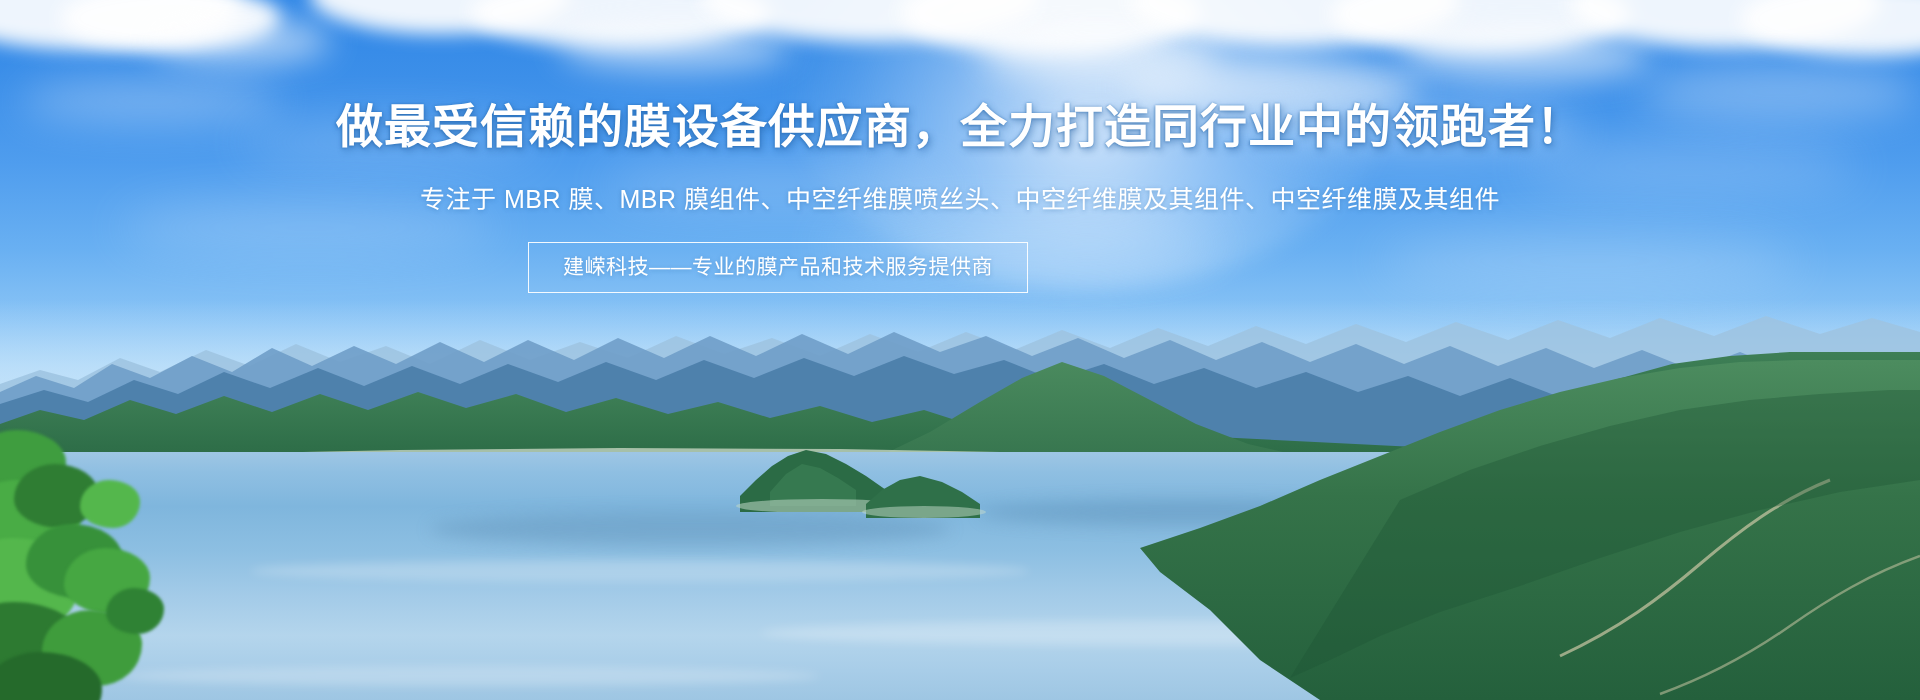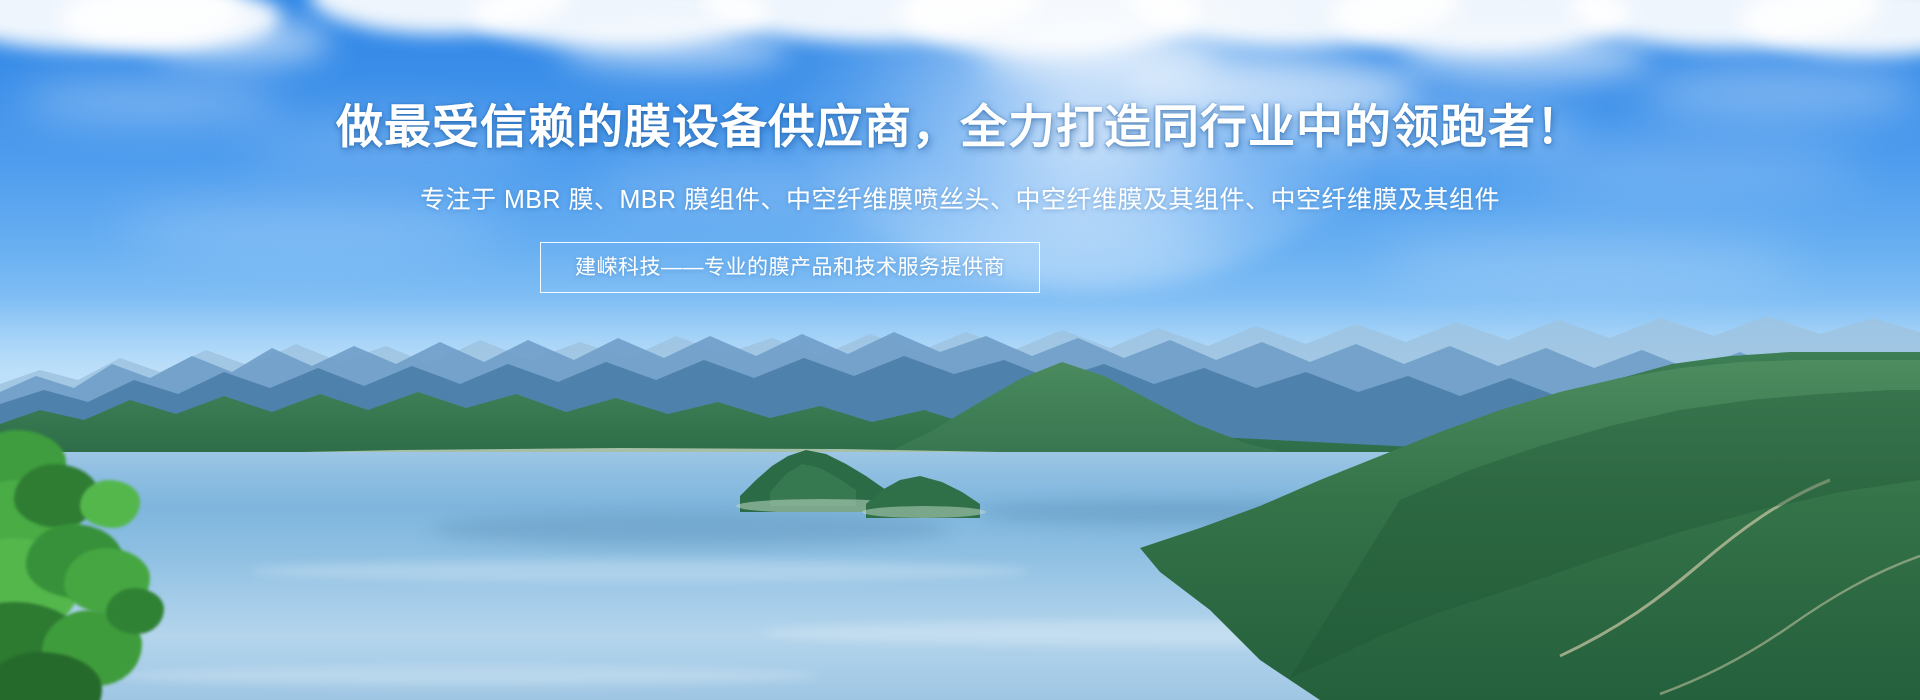--- a/index.html
+++ b/index.html
@@ -163,21 +163,20 @@
     letter-spacing: 0.5px;
     line-height: 1.4;
     text-shadow: 0 1px 4px rgba(35,100,165,0.42);
     white-space: nowrap;
   }
 
   .tagline-wrap {
     position: absolute;
     left: 0; top: 242px;
     width: 1556px;
-    margin-left: 12px;
   }
   .tagline-box {
     display: inline-block;
     border: 1px solid rgba(255,255,255,0.92);
     padding: 10px 34px 12px 34px;
     color: #ffffff;
     font-size: 21px;
     font-weight: 400;
     letter-spacing: 0.5px;
     line-height: 1.3;

